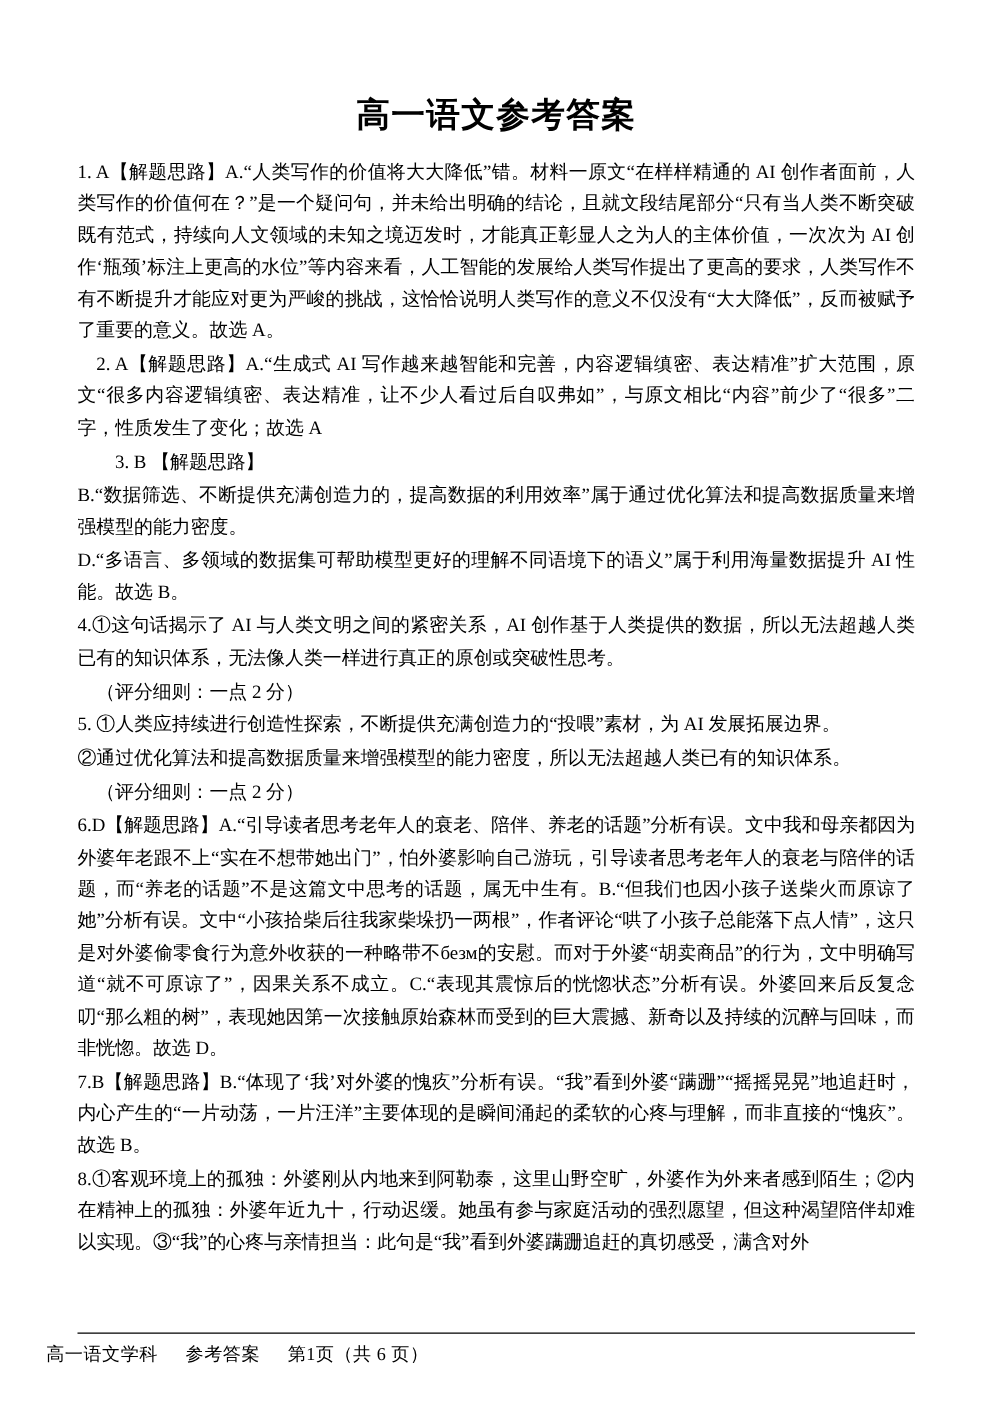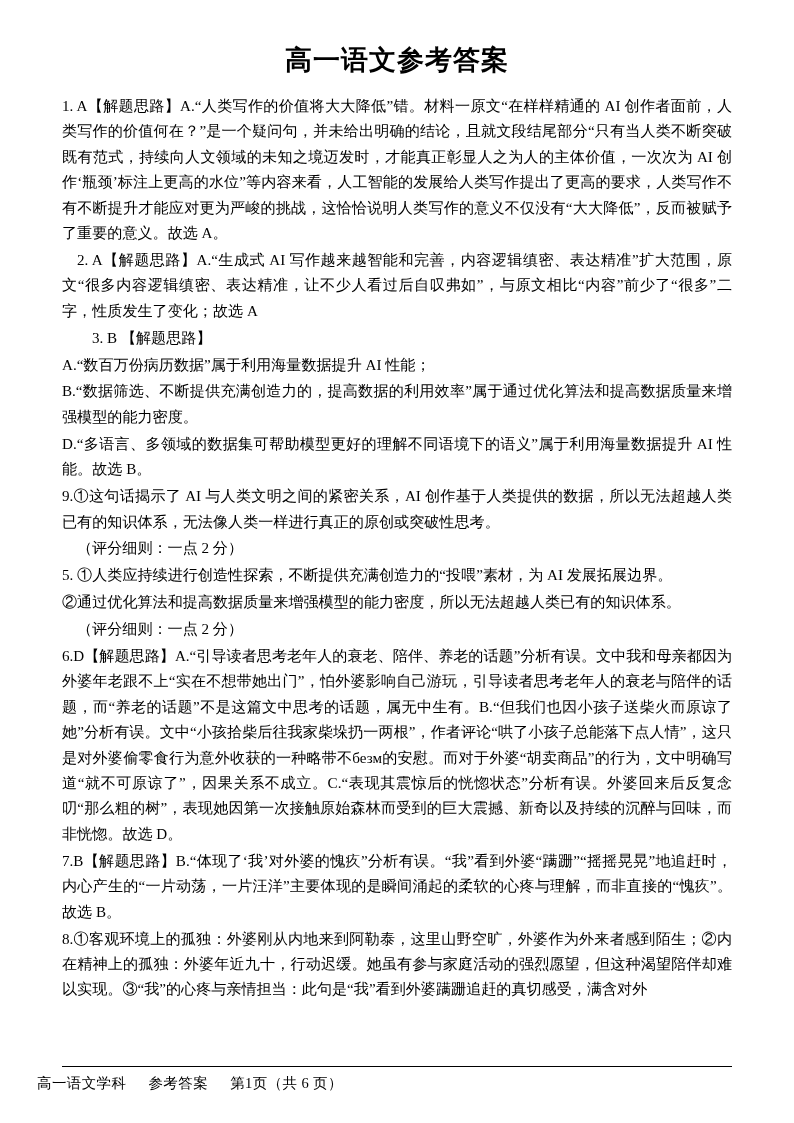--- a/index.html
+++ b/index.html
@@ -12,21 +12,21 @@
     background: #ffffff;
     font-family: "Liberation Serif", "DejaVu Serif", serif;
     color: #000000;
     overflow: hidden;
   }
   .page {
     position: relative;
     width: 794px;
     height: 1123px;
     box-sizing: border-box;
-    padding: 24px 62px 0 62px;
+    padding: 56px 62px 0 62px;
   }
   .doc-title {
     text-align: center;
     font-size: 27px;
     font-weight: bold;
     letter-spacing: 1px;
     margin: 18px 0 16px 0;
     font-family: "Liberation Serif", "DejaVu Serif", serif;
   }
   .body-text p {
@@ -64,24 +64,23 @@
 <body>
 
 <div class="page">
 
   <h1 class="doc-title">高一语文参考答案</h1>
 
   <div class="body-text">
     <p class="ind-0">1. A【解题思路】A.“人类写作的价值将大大降低”错。材料一原文“在样样精通的 AI 创作者面前，人类写作的价值何在？”是一个疑问句，并未给出明确的结论，且就文段结尾部分“只有当人类不断突破既有范式，持续向人文领域的未知之境迈发时，才能真正彰显人之为人的主体价值，一次次为 AI 创作‘瓶颈’标注上更高的水位”等内容来看，人工智能的发展给人类写作提出了更高的要求，人类写作不有不断提升才能应对更为严峻的挑战，这恰恰说明人类写作的意义不仅没有“大大降低”，反而被赋予了重要的意义。故选 A。</p>
     <p class="ind-1">2. A【解题思路】A.“生成式 AI 写作越来越智能和完善，内容逻辑缜密、表达精准”扩大范围，原文“很多内容逻辑缜密、表达精准，让不少人看过后自叹弗如”，与原文相比“内容”前少了“很多”二字，性质发生了变化；故选 A</p>
     <p class="ind-2">3. B 【解题思路】</p>
-    <p class="ind-0">A.“数百万份病历数据”属于利用海量数据提升 AI 性能；</p>
     <p class="ind-0">B.“数据筛选、不断提供充满创造力的，提高数据的利用效率”属于通过优化算法和提高数据质量来增强模型的能力密度。</p>
     <p class="ind-0">D.“多语言、多领域的数据集可帮助模型更好的理解不同语境下的语义”属于利用海量数据提升 AI 性能。故选 B。</p>
-    <p class="ind-0">9.①这句话揭示了 AI 与人类文明之间的紧密关系，AI 创作基于人类提供的数据，所以无法超越人类已有的知识体系，无法像人类一样进行真正的原创或突破性思考。</p>
+    <p class="ind-0">4.①这句话揭示了 AI 与人类文明之间的紧密关系，AI 创作基于人类提供的数据，所以无法超越人类已有的知识体系，无法像人类一样进行真正的原创或突破性思考。</p>
     <p class="ind-1">（评分细则：一点 2 分）</p>
     <p class="ind-0">5. ①人类应持续进行创造性探索，不断提供充满创造力的“投喂”素材，为 AI 发展拓展边界。</p>
     <p class="ind-0">②通过优化算法和提高数据质量来增强模型的能力密度，所以无法超越人类已有的知识体系。</p>
     <p class="ind-1">（评分细则：一点 2 分）</p>
     <p class="ind-0">6.D【解题思路】A.“引导读者思考老年人的衰老、陪伴、养老的话题”分析有误。文中我和母亲都因为外婆年老跟不上“实在不想带她出门”，怕外婆影响自己游玩，引导读者思考老年人的衰老与陪伴的话题，而“养老的话题”不是这篇文中思考的话题，属无中生有。B.“但我们也因小孩子送柴火而原谅了她”分析有误。文中“小孩拾柴后往我家柴垛扔一两根”，作者评论“哄了小孩子总能落下点人情”，这只是对外婆偷零食行为意外收获的一种略带不безм的安慰。而对于外婆“胡卖商品”的行为，文中明确写道“就不可原谅了”，因果关系不成立。C.“表现其震惊后的恍惚状态”分析有误。外婆回来后反复念叨“那么粗的树”，表现她因第一次接触原始森林而受到的巨大震撼、新奇以及持续的沉醉与回味，而非恍惚。故选 D。</p>
     <p class="ind-0">7.B【解题思路】B.“体现了‘我’对外婆的愧疚”分析有误。“我”看到外婆“蹒跚”“摇摇晃晃”地追赶时，内心产生的“一片动荡，一片汪洋”主要体现的是瞬间涌起的柔软的心疼与理解，而非直接的“愧疚”。故选 B。</p>
     <p class="ind-0">8.①客观环境上的孤独：外婆刚从内地来到阿勒泰，这里山野空旷，外婆作为外来者感到陌生；②内在精神上的孤独：外婆年近九十，行动迟缓。她虽有参与家庭活动的强烈愿望，但这种渴望陪伴却难以实现。③“我”的心疼与亲情担当：此句是“我”看到外婆蹒跚追赶的真切感受，满含对外</p>
   </div>
 
   <div class="footer-line"></div>

